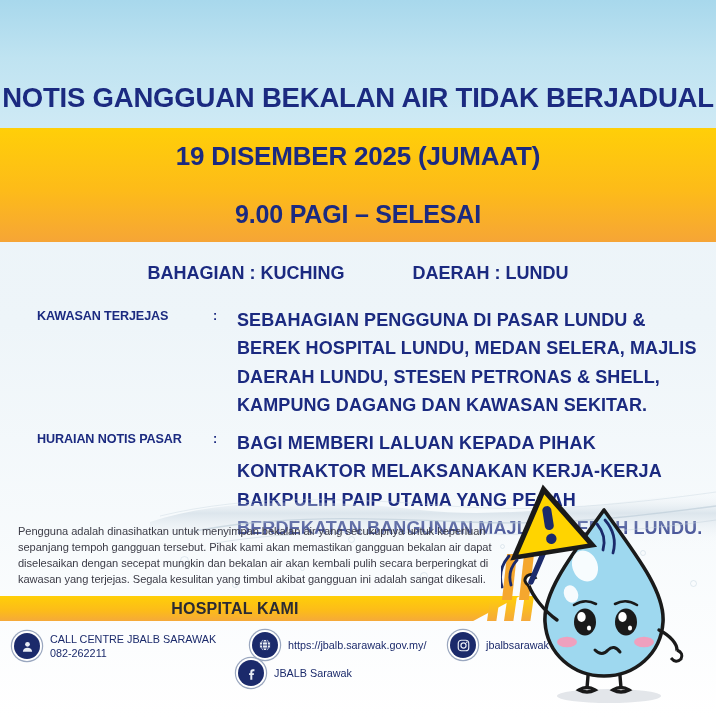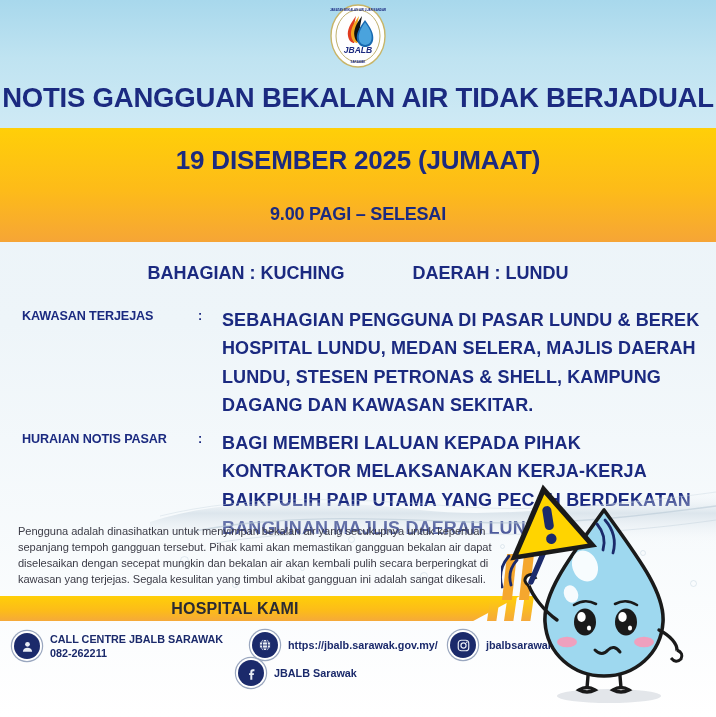--- a/index.html
+++ b/index.html
@@ -65,21 +65,21 @@
     justify-content: center;
     gap: 20px;
   }
   .date-main {
     font-size: 26px;
     font-weight: bold;
     color: #1b2a80;
     letter-spacing: -0.2px;
   }
   .date-sub {
-    font-size: 18px;
+    font-size: 25px;
     font-weight: bold;
     color: #1b2a80;
     letter-spacing: -0.2px;
     margin-top: 8px;
   }
 
   
   .location-row {
     position: absolute;
     left: 0; top: 263px;
@@ -95,21 +95,21 @@
 
   
   .details {
     position: absolute;
     left: 0; top: 306px;
     width: 716px;
   }
   .detail-row {
     display: flex;
     align-items: flex-start;
-    padding: 0 12px 0 22px;
+    padding: 0 12px 0 37px;
     margin-bottom: 9px;
   }
   .detail-label {
     width: 176px;
     flex: 0 0 176px;
     font-size: 12.6px;
     font-weight: bold;
     color: #1b2a80;
     padding-top: 3px;
     letter-spacing: -0.1px;
@@ -224,57 +224,41 @@
     border-radius: 50%;
     background: #1b2a6b;
     display: flex;
     align-items: center;
     justify-content: center;
     flex: 0 0 26px;
     box-shadow: 0 0 0 2px #ffffff, 0 0 0 3.2px #9aa7bf;
   }
   .c-text {
     font-size: 10.8px;
-    font-weight: bold;
+    font-weight: normal;
     color: #1b2a6b;
     line-height: 1.32;
     white-space: pre-line;
   }
 
   
   .mascot {
     position: absolute;
     right: 0; bottom: 0;
     width: 215px; height: 235px;
     pointer-events: none;
   }
 </style>
 </head>
 <body>
 
 <div class="poster">
 
   <div class="header">
 
-    <div class="logo-wrap">
-      <svg viewBox="0 0 64 64" width="64" height="64" aria-label="JBALB logo">
-        <ellipse cx="32" cy="32" rx="27" ry="31" fill="#ffffff" stroke="#c8b568" stroke-width="1.4"></ellipse>
-        <ellipse cx="32" cy="32" rx="22" ry="26" fill="#fefefe" stroke="#b8a65c" stroke-width="0.9"></ellipse>
-        <path d="M30 12 C24 20 21 26 22 32 C22.7 36.5 25.5 39 28.5 39 C25.5 33 27 26 30 12 Z" fill="#e03a1e"></path>
-        <path d="M33 12 C27 20 24.2 26 25.2 32 C25.9 36.5 28.7 39 31.7 39 C28.7 33 30.2 26 33 12 Z" fill="#f0a51e"></path>
-        <path d="M36 12 C30 20 27.4 26 28.4 32 C29.1 36.5 31.9 39 34.9 39 C31.9 33 33.4 26 36 12 Z" fill="#111111"></path>
-        <path d="M39 16 C33 24 30 30 31 35.5 C31.8 40.5 35.5 43 39.2 43 C43 43 46.6 40.5 47.2 35.5 C48 30 45 24 39 16 Z" fill="#1769b0"></path>
-        <path d="M39 18.5 C34.5 25 32.1 30 32.9 34.8 C33.5 38.9 36.3 41 39.2 41 C42.2 41 45 38.9 45.5 34.8 C46.3 30 44 25 39 18.5 Z" fill="#4aa3dd"></path>
-        <text x="32" y="48.5" font-family="Liberation Sans, sans-serif" font-size="8.5" font-weight="bold" font-style="italic" fill="#1b2a80" text-anchor="middle">JBALB</text>
-        <g fill="#1b2a80" font-family="Liberation Sans, sans-serif" font-size="2.9" font-weight="bold">
-          <text x="32" y="6.5" text-anchor="middle">JABATAN BEKALAN AIR LUAR BANDAR</text>
-          <text x="32" y="58.5" text-anchor="middle">SARAWAK</text>
-        </g>
-      </svg>
-    </div>
 
     <div class="notice-title">NOTIS GANGGUAN BEKALAN AIR TIDAK BERJADUAL</div>
   </div>
 
   <div class="date-band">
     <div class="date-main">19 DISEMBER 2025 (JUMAAT)</div>
     <div class="date-sub">9.00 PAGI – SELESAI</div>
   </div>
 
   <div class="location-row">

